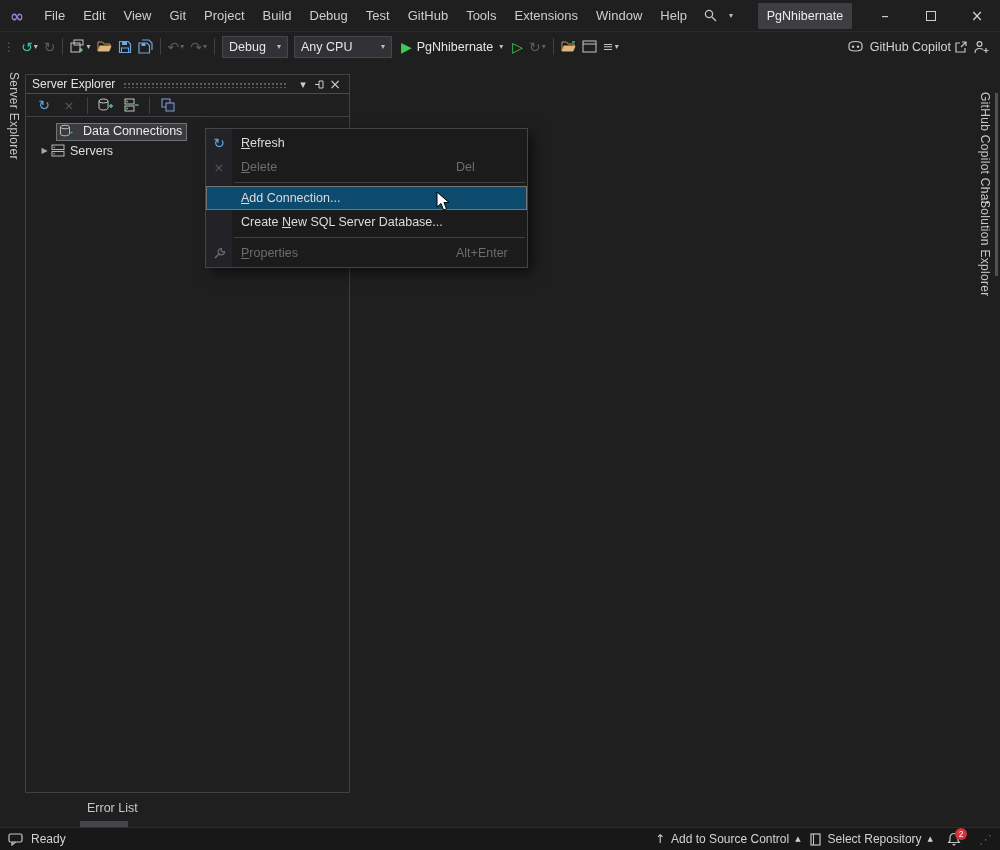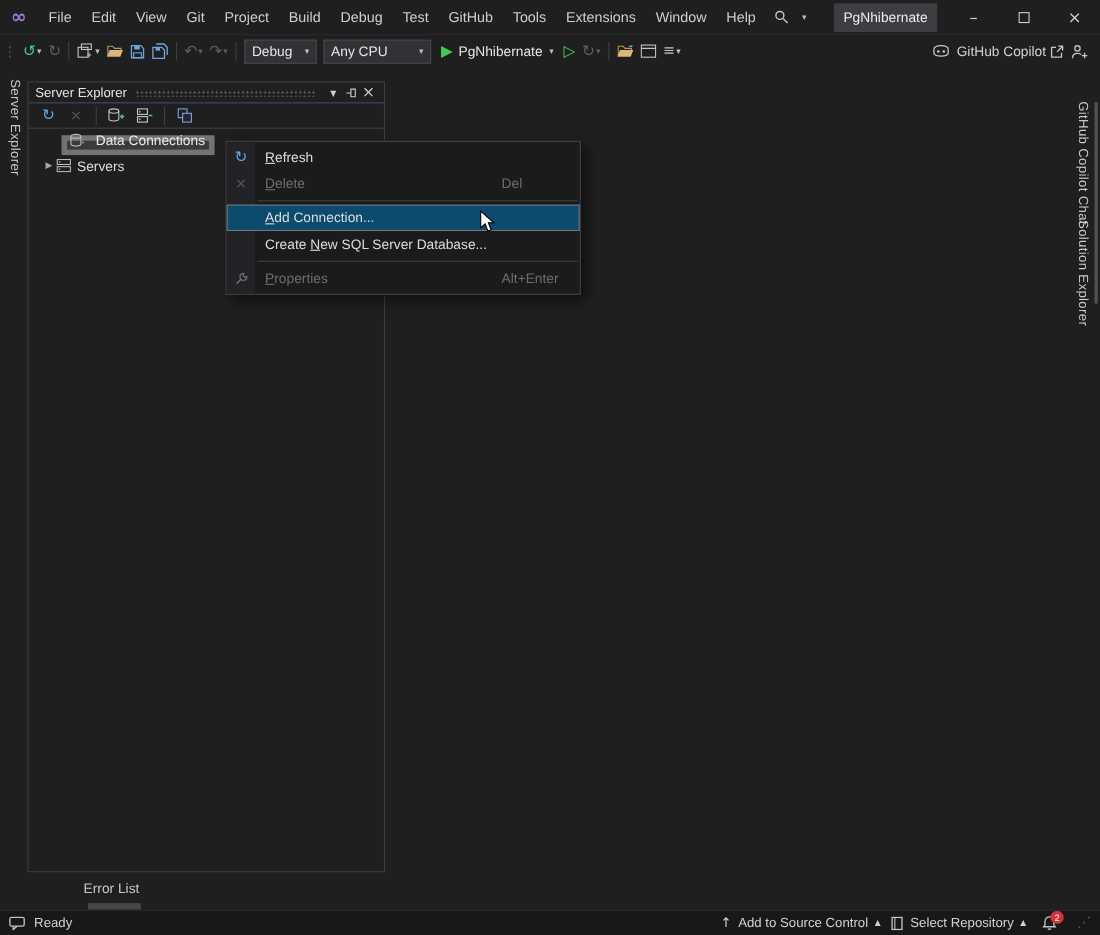--- a/index.html
+++ b/index.html
@@ -50,30 +50,30 @@
   .panel-hbtn{display:flex;align-items:center;justify-content:center;width:16px;color:#cfcfcf;font-size:11px}
   .panel-hbtn.close{font-size:14px}
   .panel-toolbar{height:23px;display:flex;align-items:center;padding-left:7px;border-bottom:1px solid #3f3f46;gap:3px}
   .ptbtn{width:22px;height:20px;display:flex;align-items:center;justify-content:center}
   .refresh-blue{color:#5ea6e8;font-size:14px}
   .x-dis{color:#5a5a5a;font-size:13px}
 
   .tree{padding-top:5px;font-size:12.5px}
   .tree-row{height:19px;display:flex;align-items:center}
   .row1{padding-left:30px}
-  .sel-box{display:flex;align-items:center;gap:5px;border:5px solid #737373;background:#3a3a3f;height:18px;padding:0 4px 8px 2px}
+  .sel-box{display:flex;align-items:flex-start;gap:5px;border:1px solid #737373;background:#3a3a3f;height:18px;padding:0 4px 8px 2px}
   .sel-label{color:#ececec}
   .row2{padding-left:12px}
   .expander{font-size:8px;color:#a8a8a8;width:13px;text-align:center;flex:none}
   .tree-icon{display:flex;margin-right:5px}
   .tree-label{color:#dedede}
 
   
   .output-tab{position:absolute;left:33px;top:839px;font-size:13px;color:#c8c8c8}
-  .errorlist-tab{position:absolute;left:76px;top:801px;font-size:12.5px;color:#c8c8c8}
+  .errorlist-tab{position:absolute;left:87px;top:801px;font-size:12.5px;color:#c8c8c8}
   .scroll-thumb{position:absolute;left:80px;top:821px;width:48px;height:9px;background:#45454a}
 
   .statusbar{position:absolute;left:0;right:0;bottom:0;height:23px;background:#181818;border-top:1px solid #2c2c2c;display:flex;align-items:center;font-size:12px;color:#d2d2d2;padding:0 8px;z-index:5}
   .sb-left{display:flex;align-items:flex-end;gap:8px}
   .sb-right{margin-left:auto;display:flex;align-items:center;gap:8px}
   .sb-item{display:flex;align-items:center;gap:6px}
   .tri-up{font-size:7px;color:#d2d2d2}
   .bell-wrap{position:relative;display:flex;margin-left:6px}
   .badge{position:absolute;right:-6px;top:-4px;min-width:12px;height:12px;border-radius:6px;background:#d13438;color:#fff;font-size:8.5px;display:flex;align-items:center;justify-content:center;padding:0 2px}
   .resize-grip{color:#5a5a5a;font-size:13px;margin-left:10px}

